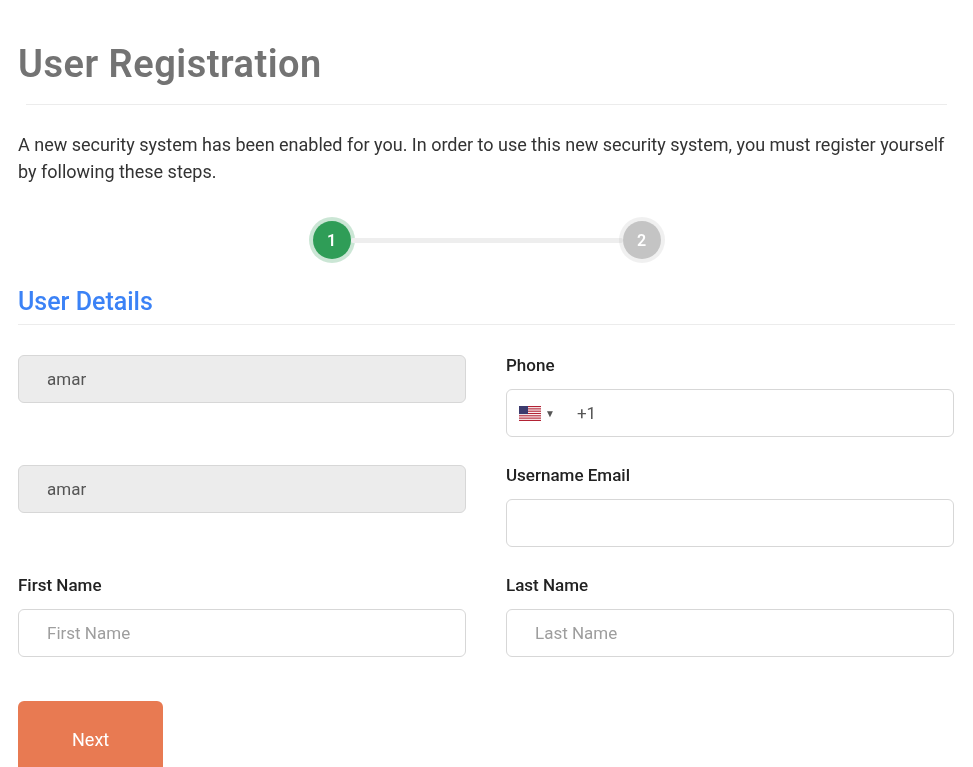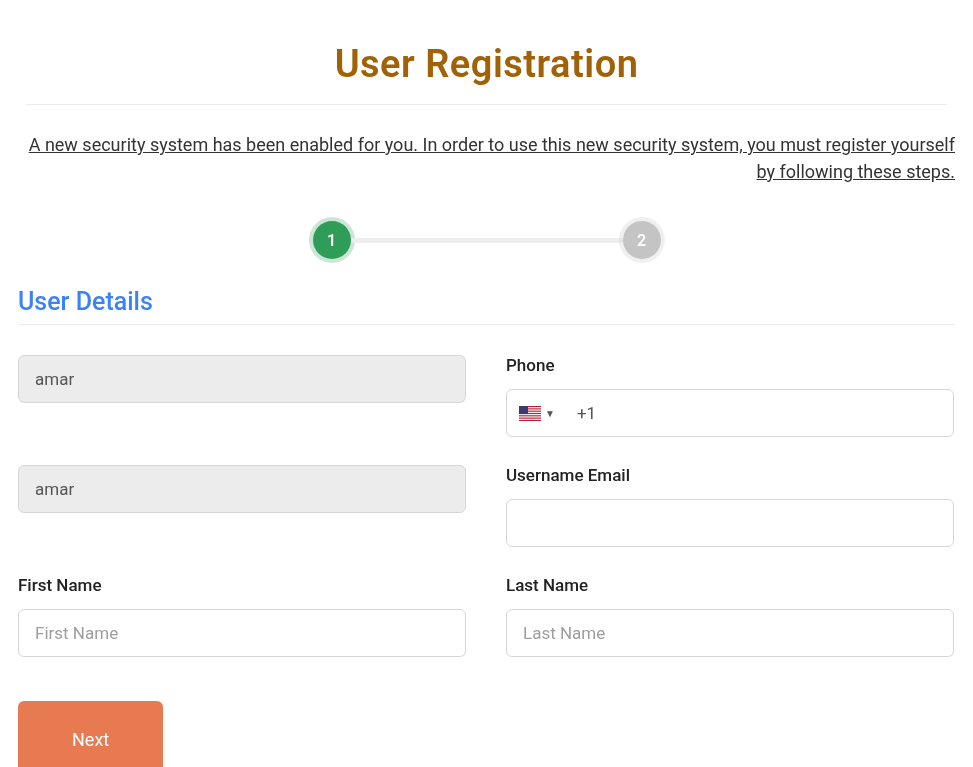--- a/index.html
+++ b/index.html
@@ -5,40 +5,39 @@
   * { box-sizing: border-box; }
   body {
     margin: 0;
     padding: 0 18px 40px 18px;
     font-family: 'Segoe UI', -apple-system, BlinkMacSystemFont, Roboto, Helvetica, Arial, sans-serif;
     background: #ffffff;
     color: #333333;
     width: 973px;
   }
   .title {
-    text-align: center;
+    text-align: left;
     font-size: 38px;
     font-weight: 600;
-    color: #a16207;
+    color: #737373;
     margin: 42px 0 18px 0;
     letter-spacing: 0.5px;
   }
   .hr {
     border: none;
     border-top: 1px solid #ececec;
     margin: 0 8px;
   }
   .intro {
-    text-align: right;
+    text-align: left;
     font-size: 18px;
     color: #333333;
     margin: 26px 0 36px 0;
     line-height: 1.5;
     padding: 0 0px;
-    text-decoration: underline;
   }
   .stepper {
     display: flex;
     align-items: center;
     justify-content: center;
     margin-bottom: 28px;
   }
   .step-circle {
     width: 38px;
     height: 38px;
@@ -94,21 +93,21 @@
   }
   .req {
     color: #e36d4e;
     margin-right: 2px;
   }
   .input {
     width: 100%;
     height: 48px;
     border: 1px solid #d7d7d7;
     border-radius: 6px;
-    padding: 0 16px;
+    padding: 0 28px;
     font-size: 17px;
     color: #444444;
     background: #ffffff;
     font-family: inherit;
   }
   .input.disabled {
     background: #ececec;
     color: #555555;
   }
   .input::placeholder {

